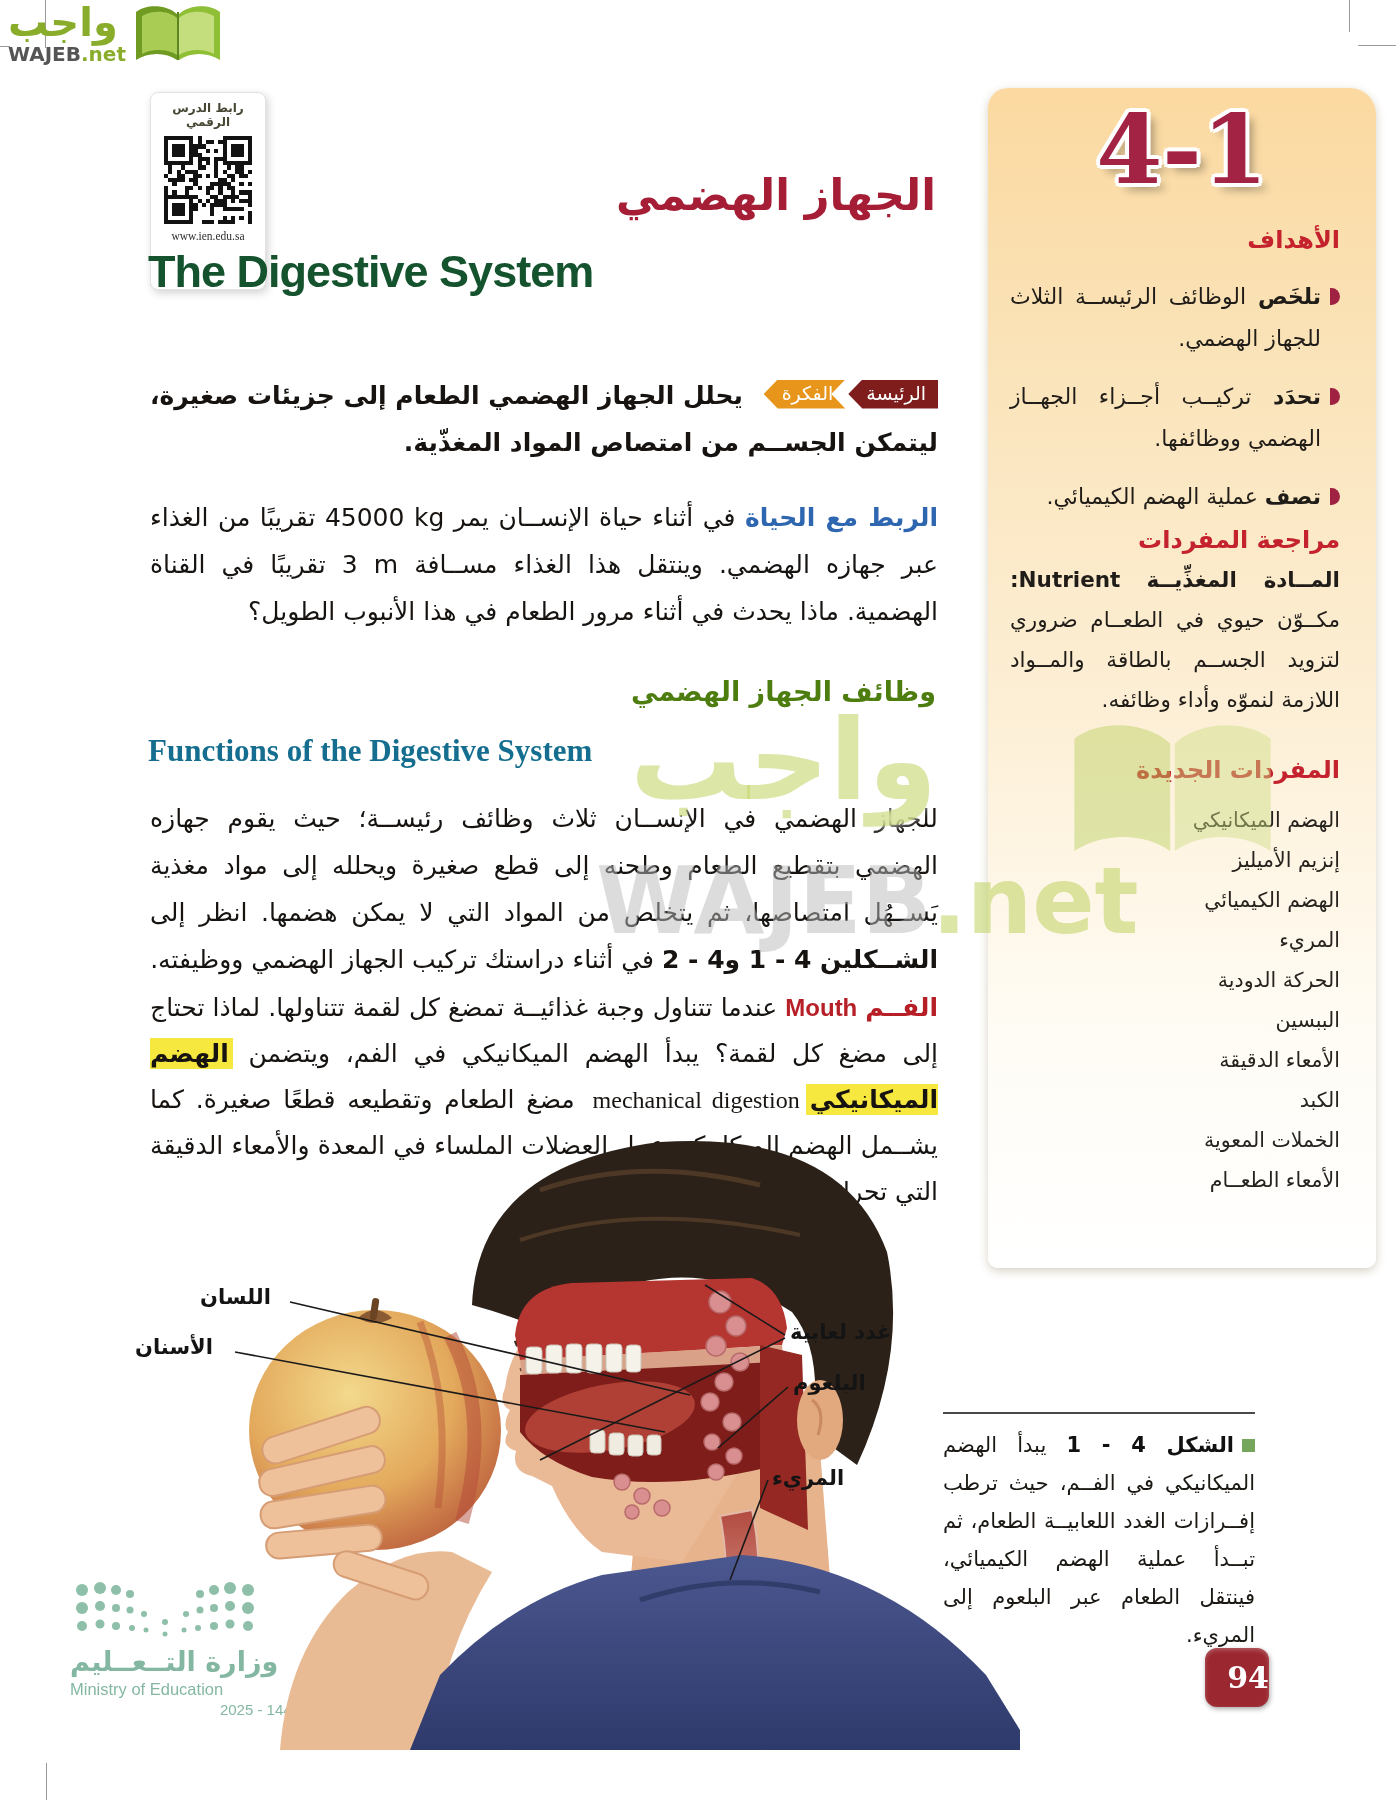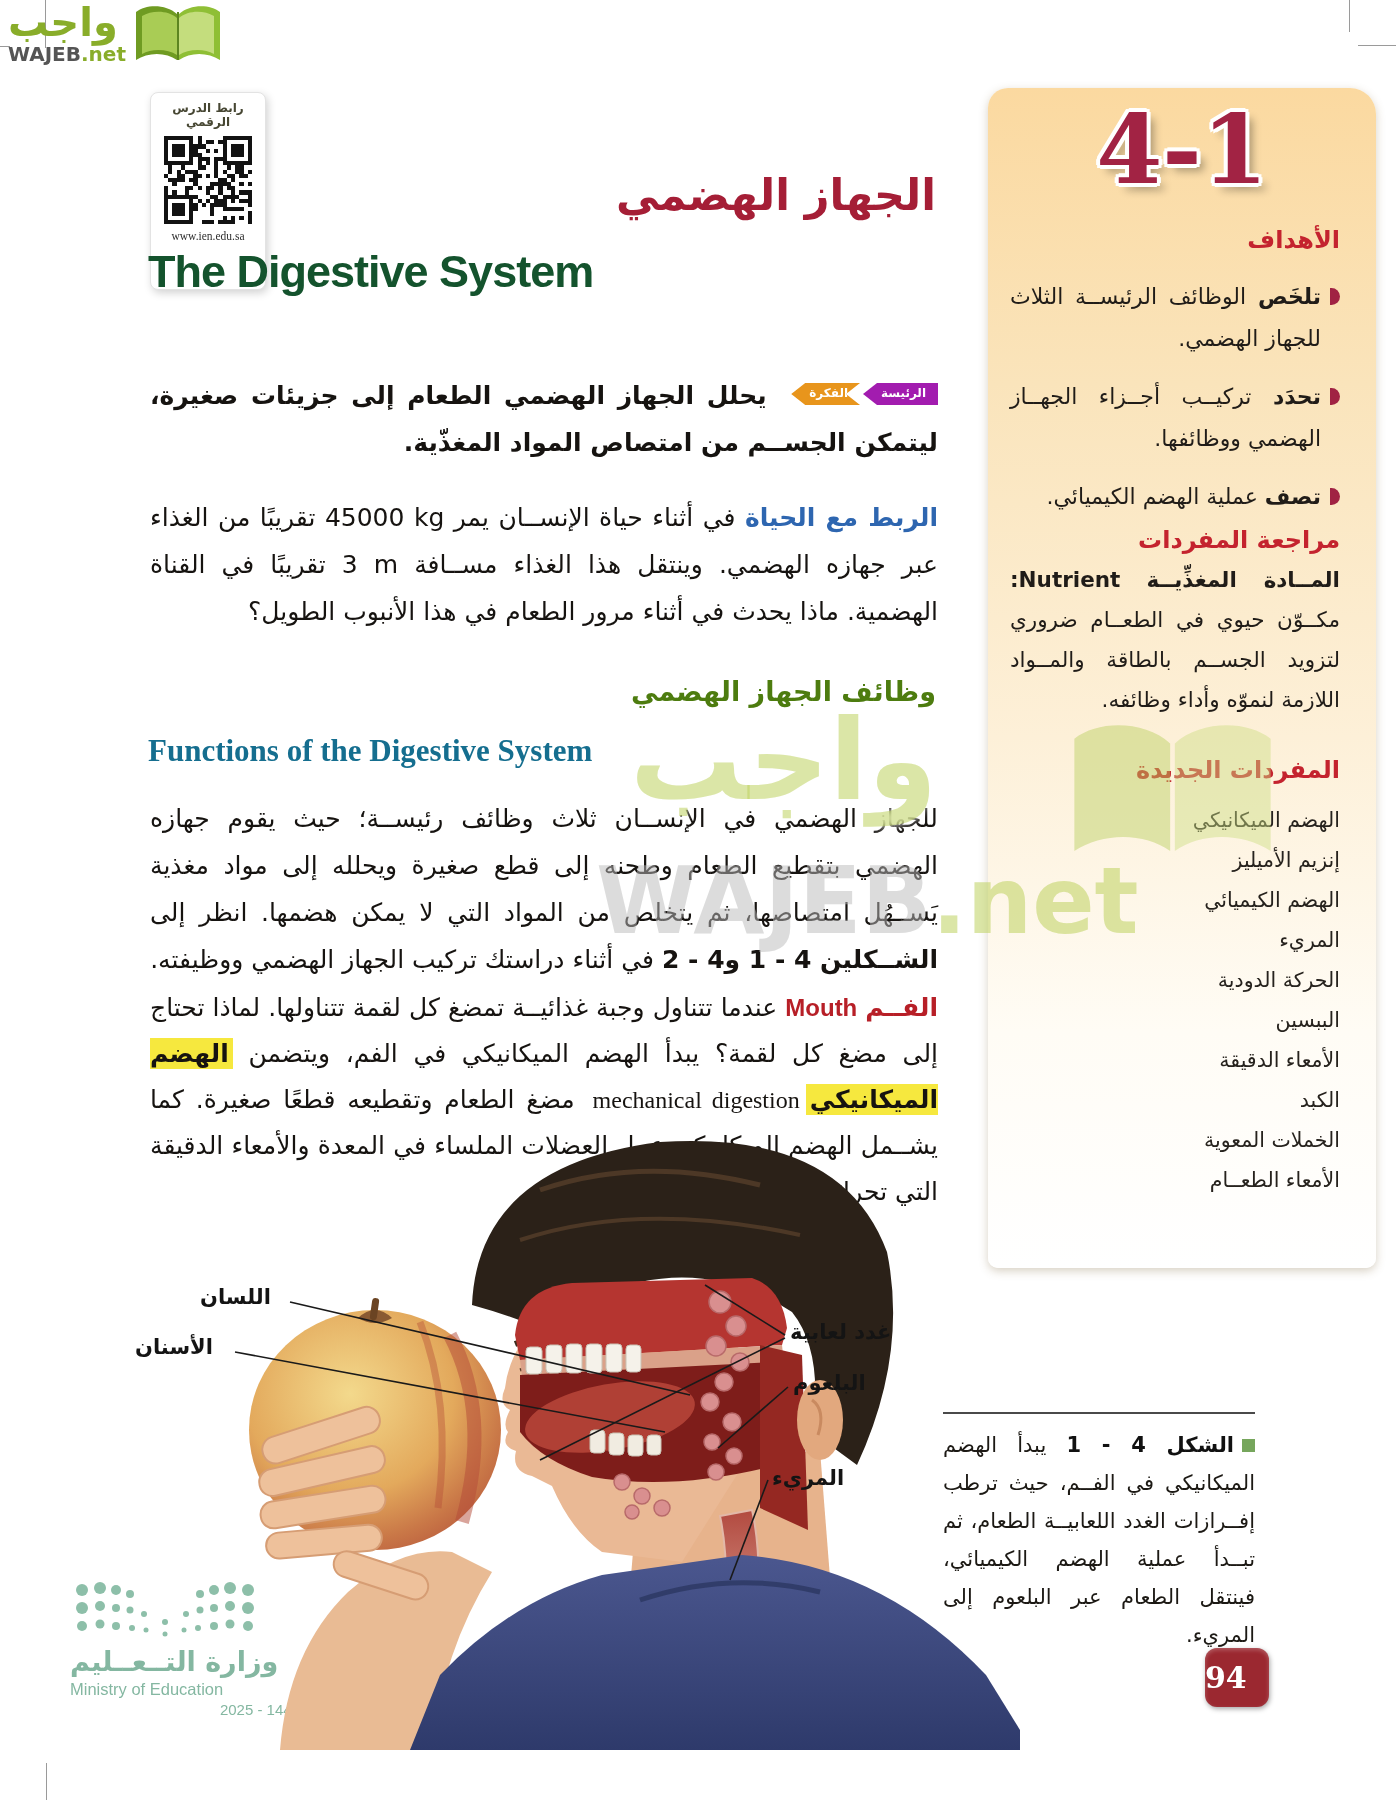--- a/index.html
+++ b/index.html
@@ -55,23 +55,23 @@
              font-size:31px;font-weight:bold;color:#156e8f;}
   #p-func{top:795px;}
   #p-mouth{top:985px;line-height:46px;}
   #p-mouth .mouth-label{font-weight:bold;color:#b71f27;}
   #p-mouth .mouth-label-en{font-weight:bold;color:#b71f27;font-family:"Liberation Sans",sans-serif;font-size:24px;}
   mark.hl{background:#f6e83e;font-weight:bold;padding:1px 4px;color:#161310;}
   .latin-term{font-family:"Liberation Serif",serif;font-size:24px;margin:0 6px;}
 
   
   .badge{direction:ltr;display:inline-flex;gap:3px;vertical-align:middle;margin-left:12px;transform:translateY(-3px);}
-  .badge .seg{color:#fff;font-size:12px;font-weight:bold;padding:4px 12px 6px 18px;line-height:1;}
+  .badge .seg{color:#fff;font-size:19px;font-weight:normal;padding:4px 12px 6px 18px;line-height:1;}
   .seg-orange{background:#e8951c;clip-path:polygon(0 50%,14px 0,100% 0,calc(100% - 14px) 50%,100% 100%,14px 100%);}
-  .seg-navy{background:#a21caf;clip-path:polygon(0 50%,14px 0,100% 0,100% 100%,14px 100%);}
+  .seg-navy{background:#7f1d1d;clip-path:polygon(0 50%,14px 0,100% 0,100% 100%,14px 100%);}
 
   
   #watermark{left:590px;top:690px;width:690px;height:330px;z-index:6;pointer-events:none;}
   #watermark .wm-ar{position:absolute;left:40px;top:5px;font-size:112px;font-weight:bold;color:rgba(189,210,94,.55);text-shadow:0 0 8px rgba(255,255,255,.9);}
   #watermark .wm-en{position:absolute;left:6px;top:158px;font-size:92px;font-weight:bold;color:rgba(185,185,185,.5);}
   #watermark .wm-en .net{color:rgba(189,210,94,.55);}
   #watermark svg{position:absolute;right:0;top:0;opacity:.45;}
 
   
   #figure{left:120px;top:1130px;width:900px;height:620px;z-index:1;}
@@ -79,21 +79,21 @@
 
   
   #caption{left:943px;top:1412px;width:312px;border-top:2px solid #4a4a4a;padding-top:12px;
            direction:rtl;text-align:justify;font-size:21px;line-height:38px;color:#1c1914;}
   #caption .cap-sq{display:inline-block;width:13px;height:13px;background:#76a65c;margin-left:8px;}
   #caption b{color:#111;}
 
   
   #page-badge{left:1205px;top:1648px;width:64px;height:59px;background:#9b2830;border-radius:12px;
               box-shadow:inset 0 2px 4px rgba(255,255,255,.25),1px 2px 5px rgba(0,0,0,.35);
-              display:flex;align-items:center;justify-content:flex-start;color:#fff;font-size:30px;font-weight:bold;font-family:"DejaVu Serif",serif;}
+              display:flex;align-items:center;justify-content:flex-end;color:#fff;font-size:30px;font-weight:bold;font-family:"DejaVu Serif",serif;}
 
   
   #ministry{left:70px;top:1578px;width:230px;color:#84b7a1;}
   #ministry .m-ar{font-size:27px;font-weight:bold;direction:rtl;text-align:left;margin-top:4px;}
   #ministry .m-en{font-size:16.5px;margin-top:3px;font-family:"Liberation Sans",sans-serif;}
   #ministry .m-yr{font-size:15px;margin-top:2px;font-family:"Liberation Sans",sans-serif;text-align:right;}
 </style>
 </head>
 <body>
 

